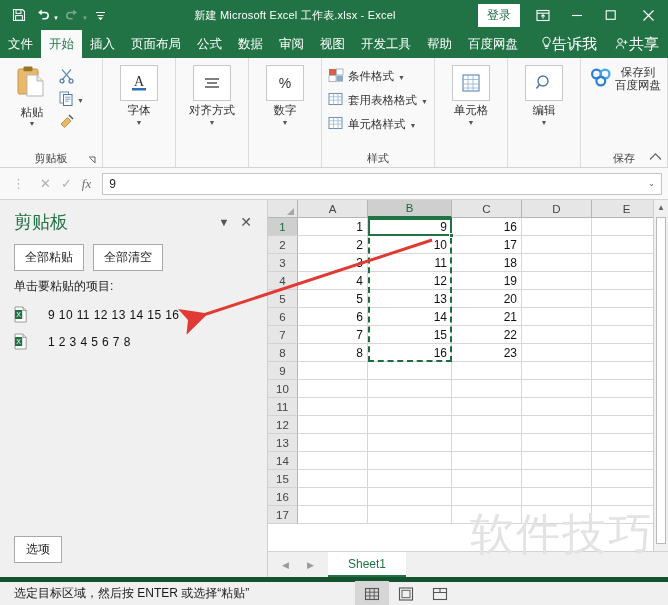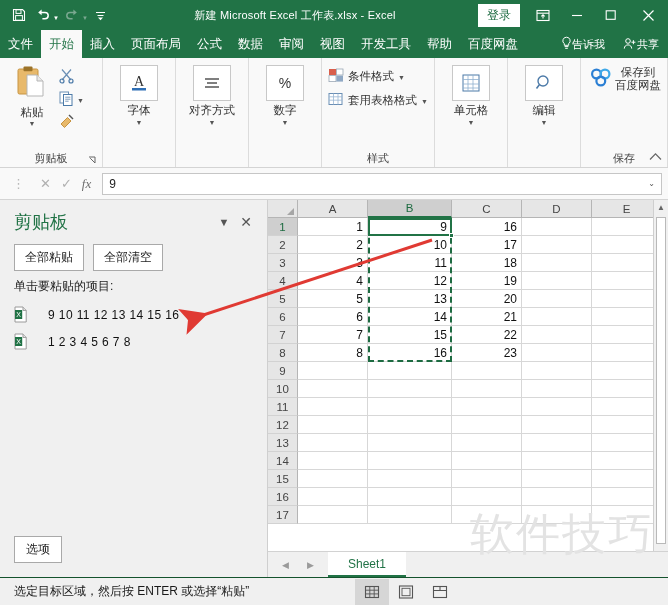--- a/index.html
+++ b/index.html
@@ -44,21 +44,21 @@
     position:absolute; left:0; top:30px; width:668px; height:28px;
     background:#217346; display:flex; align-items:stretch;
   }
   .tab {
     display:flex; align-items:center; padding:0 8px;
     color:#ffffff; font-size:12.5px; white-space:nowrap;
   }
   .tab.active { background:#f9f9f9; color:#217346; }
   .tabrow-right { margin-left:auto; display:flex; align-items:center; }
   .tr-item {
-    display:flex; align-items:center; gap:0; color:#ffffff; font-size:11px;
+    display:flex; align-items:center; gap:0; color:#ffffff; font-size:15px;
     padding:0 9px; white-space:nowrap;
   }
 
   
   .ribbon {
     position:absolute; left:0; top:58px; width:668px; height:110px;
     background:#f9f9f9; border-bottom:1px solid #d4d4d4;
     display:flex; align-items:stretch;
   }
   .rgroup {
@@ -233,21 +233,21 @@
   .nav-arrows { display:flex; align-items:center; width:60px; justify-content:center; gap:18px; }
   .nav-a { color:#9a9a9a; font-size:9px; }
   .sheet-tab {
     display:flex; align-items:center; padding:0 20px; background:#ffffff;
     font-size:12px; color:#217346; border-bottom:2px solid #217346;
   }
 
   
   .statusbar {
     position:absolute; left:0; top:577px; width:668px; height:28px;
-    background:#f0f0f0; border-top:1px solid #14532d;
+    background:#f0f0f0; border-top:5px solid #14532d;
     display:flex; align-items:center;
   }
   .status-text { padding-left:14px; font-size:12px; color:#1a1a1a; white-space:nowrap; }
   .view-btns { position:absolute; left:355px; display:flex; gap:0; }
   .vbtn {
     width:34px; height:26px; display:flex; align-items:center; justify-content:center;
     color:#555;
   }
   .vbtn.active { background:#d6d6d6; }
 
@@ -479,20 +479,30 @@
           <div class="sl-row">
             <span>
               <svg width="16" height="15" viewBox="0 0 16 15">
                   <rect x="1" y="1.5" width="13" height="11" fill="#fff" stroke="#6b8fb5" stroke-width="1"></rect>
                   <path d="M1 4.8h13M1 8.2h13M5.5 1.5v11M10 1.5v11" stroke="#9bb6d3" stroke-width=".8"></path>
                 </svg>
             </span>
             <span>套用表格格式</span>
             <span class="mini-caret">▼</span>
           </div>
+          <div class="sl-row">
+            <span>
+              <svg width="16" height="15" viewBox="0 0 16 15">
+                  <rect x="1" y="1.5" width="13" height="11" fill="#fff" stroke="#6b8fb5" stroke-width="1"></rect>
+                  <path d="M1 4.8h13M1 8.2h13M5.5 1.5v11M10 1.5v11" stroke="#9bb6d3" stroke-width=".8"></path>
+                </svg>
+            </span>
+            <span>单元格样式</span>
+            <span class="mini-caret">▼</span>
+          </div>
         </div>
       </div>
       <div class="rgroup-label">样式</div>
     </div>
 
     <div class="rgroup">
       <div class="rgroup-body">
         <div class="gbtn">
           <div class="box">
             <svg width="22" height="22" viewBox="0 0 22 22">

